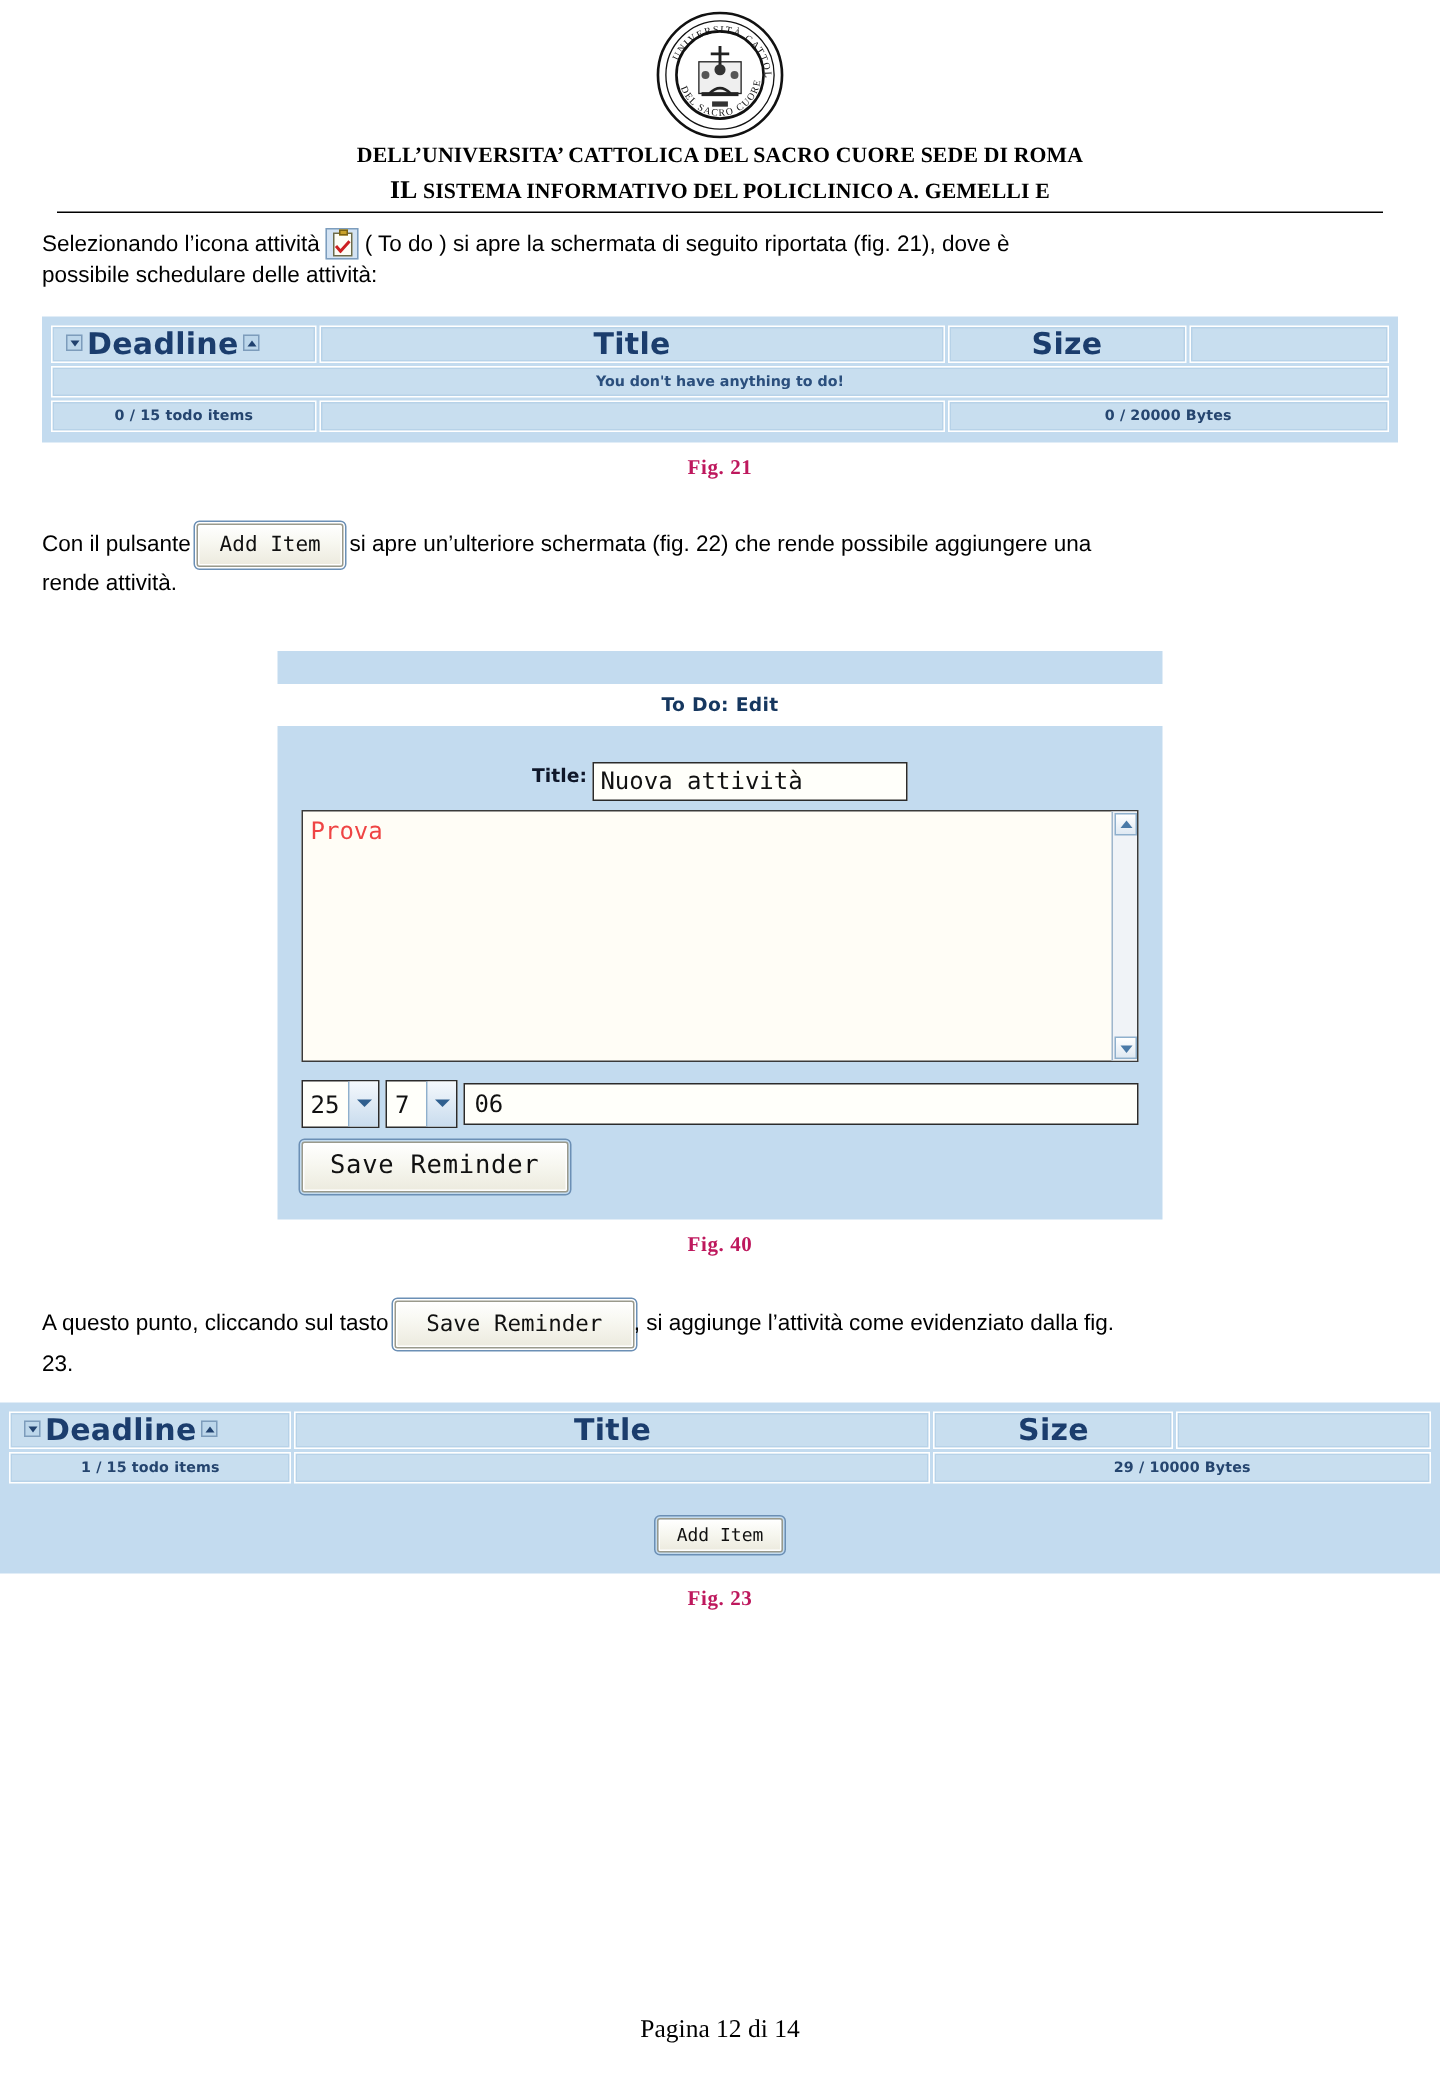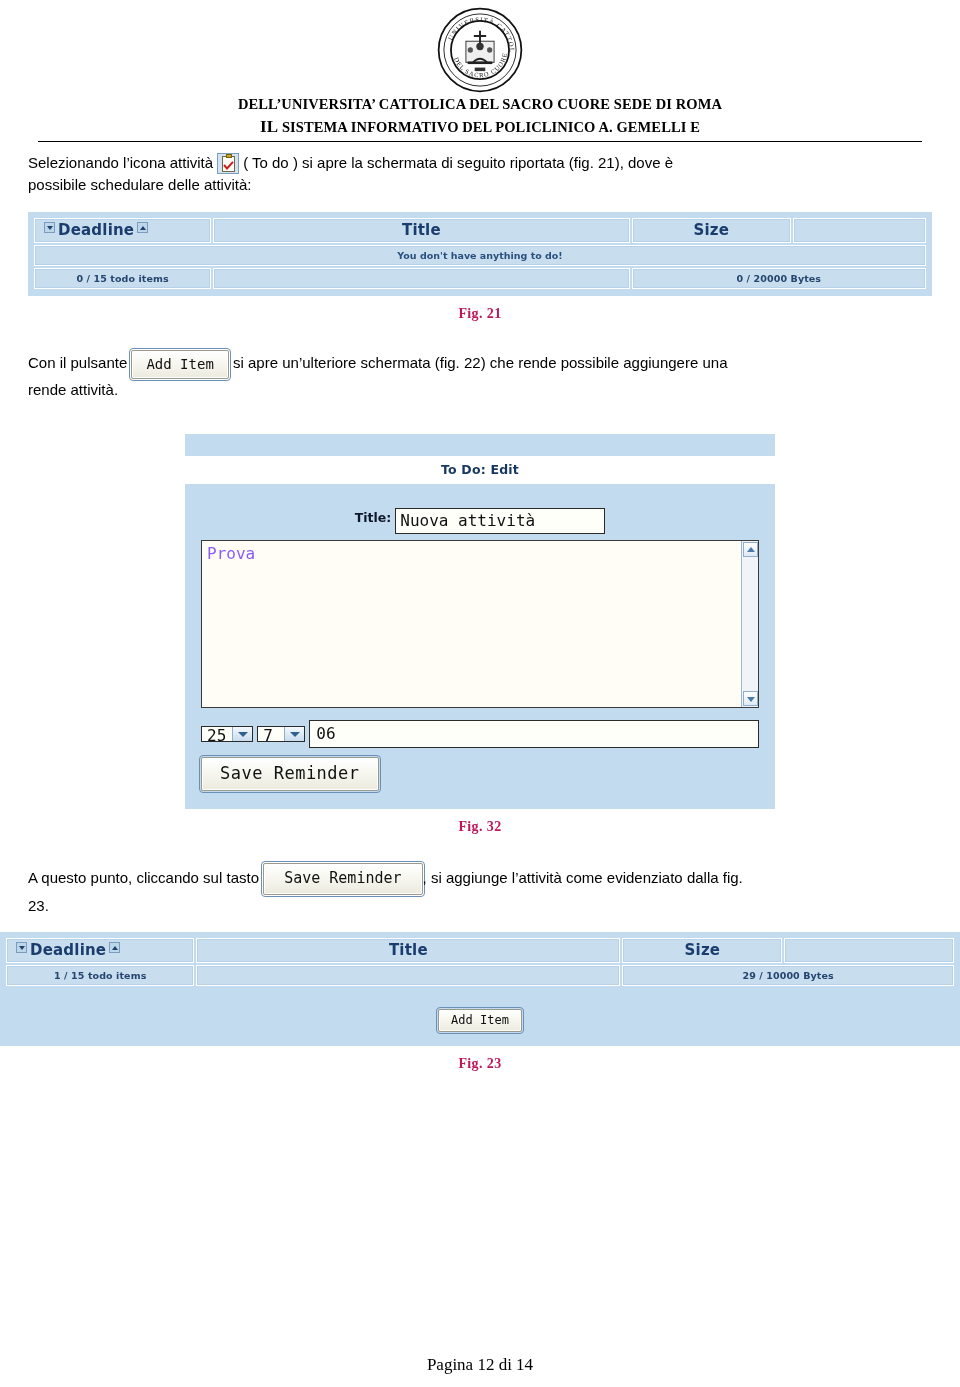--- a/index.html
+++ b/index.html
@@ -88,21 +88,21 @@
     box-shadow: inset 0 0 0 1px #b7d2e8;
     height: 21px;
     line-height: 19px;
     text-align: center;
     color: #1c3a64;
     font-family: "DejaVu Sans", sans-serif;
   }
   .cell.hdr {
     height: 25px; line-height: 23px;
     font-weight: bold;
-    font-size: 15px;
+    font-size: 20px;
     color: #1b3d6d;
     letter-spacing: .2px;
   }
   .cell.hdr.left { text-align:left; padding-left: 6px; }
   .cell.small { font-size: 9.5px; font-weight: bold; color:#25456f; letter-spacing:.1px; }
   .cell.tiny  { font-size: 9px; color:#2a4a73; }
   .cell.msg   { font-size: 9.5px; font-weight:bold; color:#2b4f7d; }
 
   .sortarrow {
     display:inline-block; width:11px; height:11px;
@@ -154,21 +154,21 @@
     padding: 2px 3px 3px 4px;
     vertical-align: middle;
   }
   .title-input { width: 210px; text-align:left; }
 
   .ta-wrap { position:relative; margin: 2px auto 0 auto; width: 100%; }
   .textarea {
     background:#fffdf6; border:1px solid #3a3a3a;
     height: 168px; width:100%;
     font-family:"DejaVu Sans Mono", monospace;
-    font-size:16px; color:#8b5cf6;
+    font-size:16px; color:#ef4444;
     padding: 3px 20px 3px 5px;
     text-align:left;
   }
   .ta-scroll {
     position:absolute; right:1px; top:1px; bottom:1px; width:17px;
     background:#f0f3f7; border-left:1px solid #9fb6cc;
   }
   .sbtn {
     position:absolute; left:1px; width:15px; height:15px;
     background: linear-gradient(#ffffff,#dfe9f3);
@@ -180,21 +180,21 @@
     position:absolute; left:3px; width:0; height:0;
     border-left:4px solid transparent; border-right:4px solid transparent;
   }
   .sbtn.up i { top:4px; border-bottom:5px solid #4a7aa8; }
   .sbtn.dn i { top:5px; border-top:5px solid #4a7aa8; }
 
   .date-row { margin-top: 12px; display:flex; gap:4px; align-items:center; }
   .selbox {
     display:flex; align-items:stretch;
     background:#fffffa; border:1px solid #2b2b2b;
-    height: 16px;
+    height: 32px;
   }
   .selbox .val {
     font-family:"DejaVu Sans Mono", monospace; font-size:16px; color:#111;
     padding: 2px 6px 0 5px; min-width: 26px; display:flex; align-items:center;
   }
   .selbox .arrow {
     width:20px; background: linear-gradient(#f4f8fc,#c9dcee);
     border-left:1px solid #8fb0cd;
     display:flex; align-items:center; justify-content:center;
   }
@@ -211,21 +211,21 @@
     margin-top: 9px; padding: 7px 18px 8px 18px; font-size: 17px;
     letter-spacing: .5px;
   }
 
   
   .add-item-inline { padding: 6px 14px 7px 14px; font-size: 14px; }
   .save-reminder-inline { padding: 7px 20px 8px 20px; font-size: 15px; }
   .add-item-small { padding: 4px 12px 5px 12px; font-size: 12px; }
 
   .footer {
-    position:absolute; left:0; right:0; bottom:12px;
+    position:absolute; left:0; right:0; bottom:24px;
     text-align:center;
     font-family:"Liberation Serif", serif;
     font-size: 17px; color:#000;
   }
 </style>
 </head>
 <body>
 
 <div class="doc-header">
   <svg class="crest" viewBox="0 0 100 100">
@@ -358,21 +358,21 @@
             </div>
         </div>
         <div class="yearbox">06</div>
       </div>
 
       <div>
         <span class="winbtn framed save-reminder-btn">Save Reminder</span>
       </div>
     </div>
   </div>
-  <div class="figcap" style="margin-top:10px;">Fig.  32</div>
+  <div class="figcap" style="margin-top:10px;">Fig.  40</div>
 
   <div style="margin-top:28px;">
     <div class="para">
       <span>A questo punto, cliccando sul tasto</span>
       <span class="winbtn framed save-reminder-inline inline-mid">Save Reminder</span><span>, si aggiunge l’attività come evidenziato dalla  fig.</span>
     </div>
     <div class="para">23.</div>
   </div>
 
   <div style="margin-top:14px; margin-left:-28px; margin-right:-28px;">

